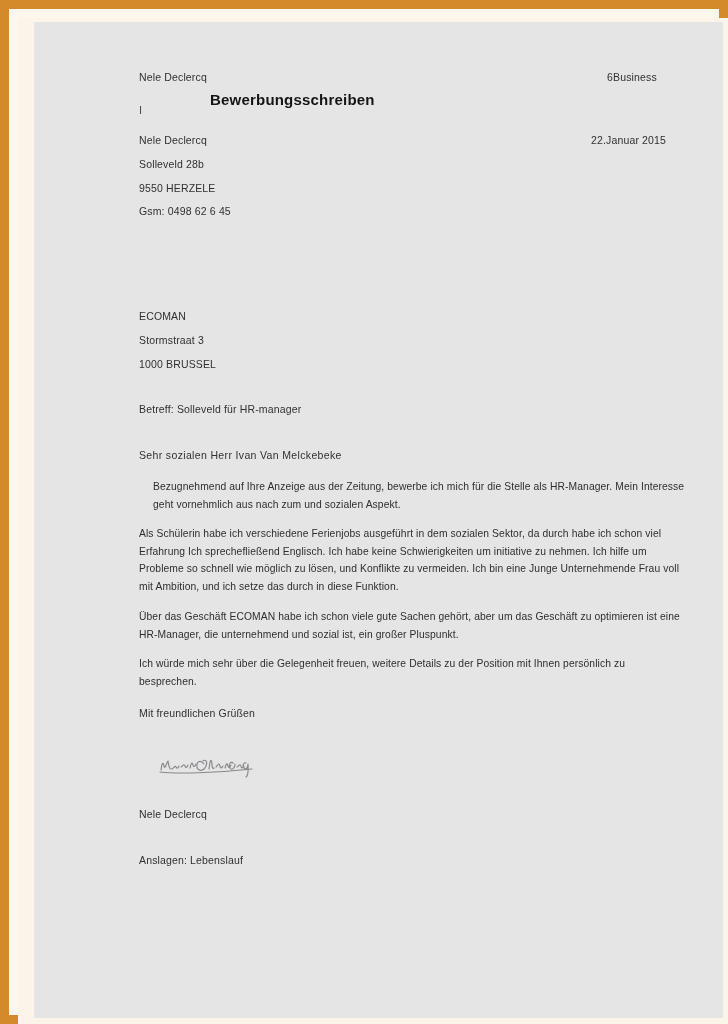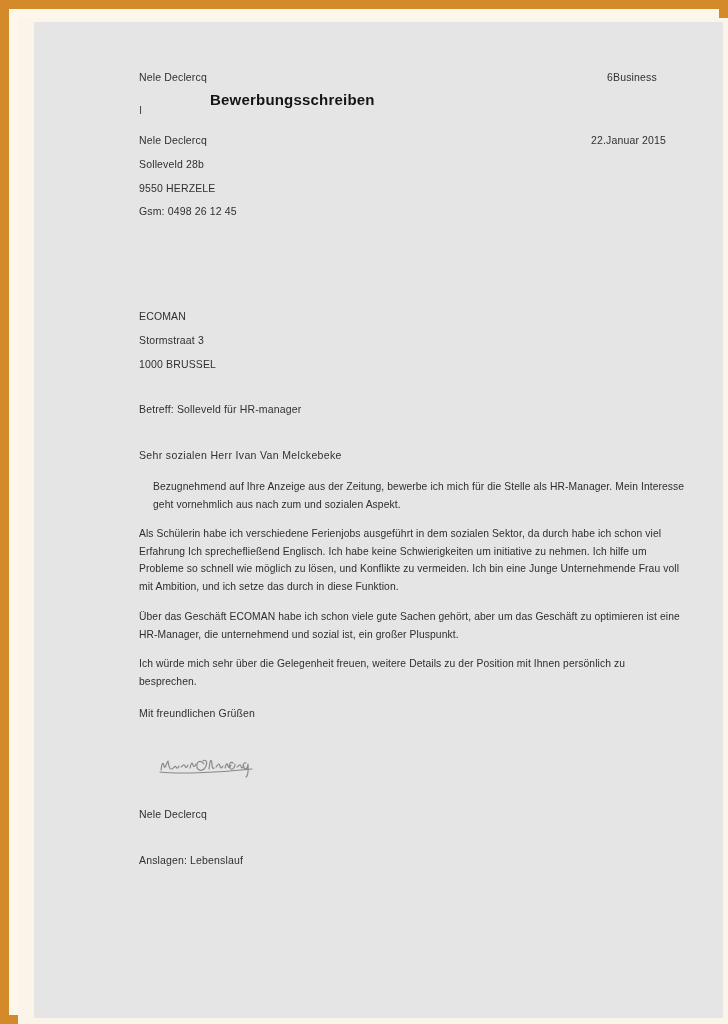--- a/index.html
+++ b/index.html
@@ -111,21 +111,21 @@
         <div class="ln small" style="left:105px; top:49px;">Nele Declercq</div>
         <div class="ln small" style="left:573px; top:49px;">6Business</div>
 
         <div class="title-mark" style="left:105px; top:82px;">I</div>
         <div class="title" style="left:176px; top:69px;">Bewerbungsschreiben</div>
 
         <div class="ln small" style="left:105px; top:112px;">Nele Declercq</div>
         <div class="ln small" style="left:557px; top:112px;">22.Januar 2015</div>
         <div class="ln small" style="left:105px; top:136px;">Solleveld 28b</div>
         <div class="ln small" style="left:105px; top:160px;">9550 HERZELE</div>
-        <div class="ln small" style="left:105px; top:183px;">Gsm: 0498 26 12 45</div>
+        <div class="ln small" style="left:105px; top:183px;">Gsm: 0498 62 6 45</div>
 
         <div class="ln small" style="left:105px; top:288px;">ECOMAN</div>
         <div class="ln small" style="left:105px; top:312px;">Stormstraat 3</div>
         <div class="ln small" style="left:105px; top:336px;">1000 BRUSSEL</div>
 
         <div class="ln small" style="left:105px; top:381px;">Betreff: Solleveld für HR-manager</div>
 
         <div class="ln small" style="left:105px; top:427px; letter-spacing:0.35px;">Sehr sozialen Herr Ivan Van Melckebeke</div>
 
         <div class="body-txt" style="left:119px; top:456px; width:545px;">Bezugnehmend auf Ihre Anzeige aus der Zeitung, bewerbe ich mich für die Stelle als HR-Manager. Mein Interesse geht vornehmlich aus nach zum und sozialen Aspekt.</div>

